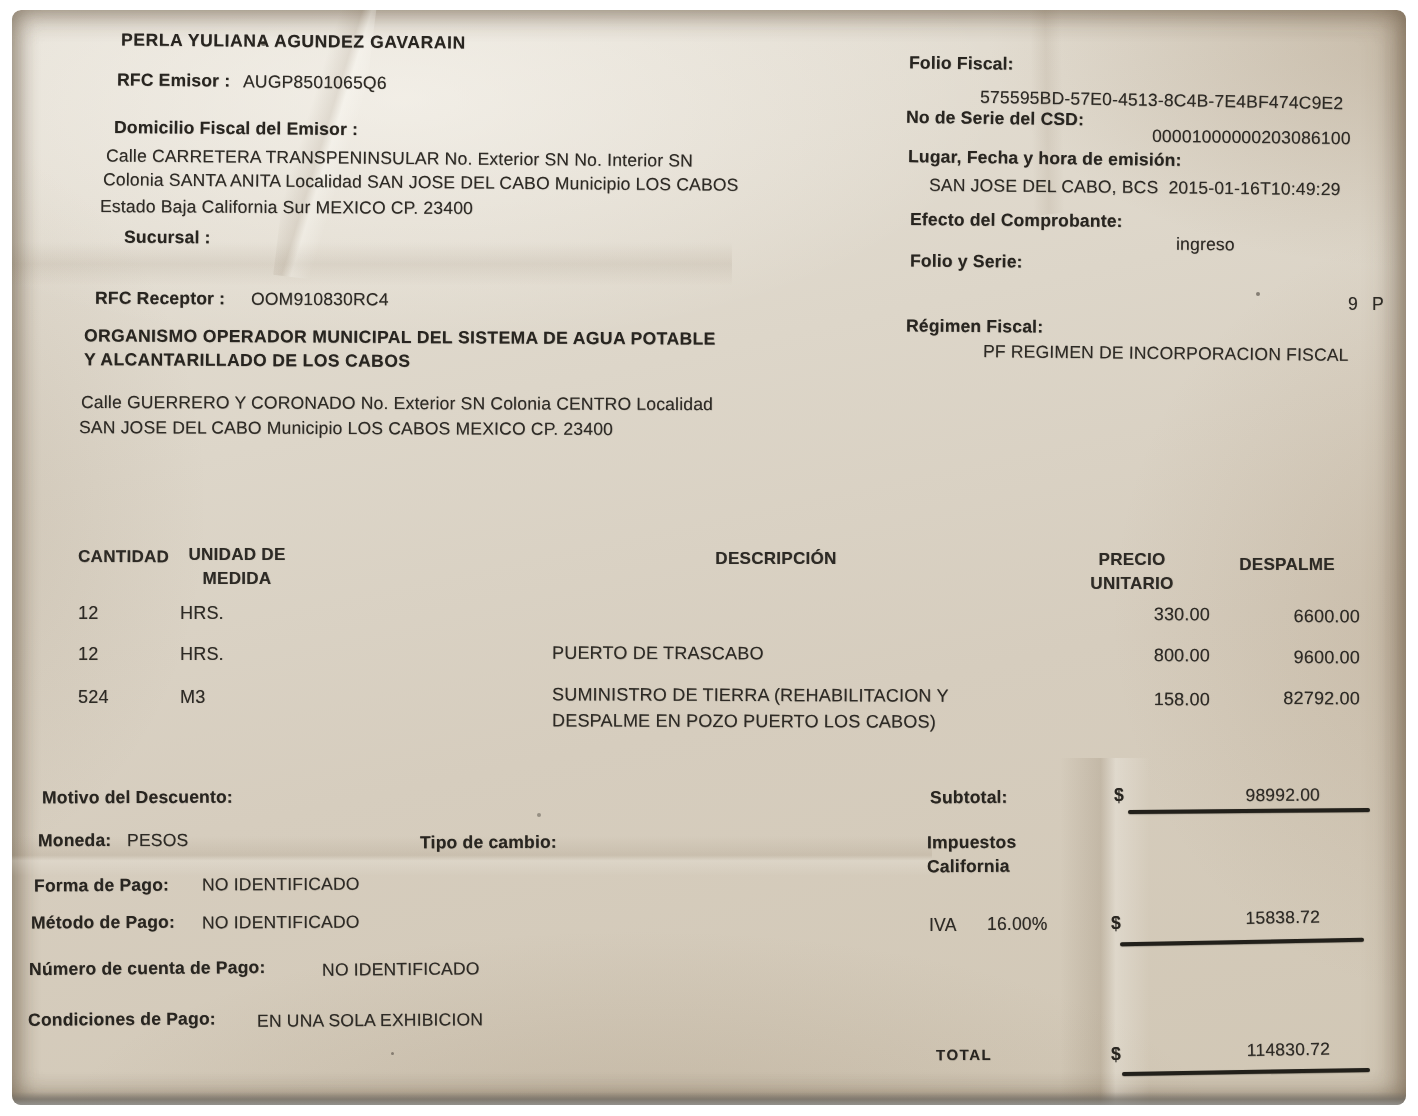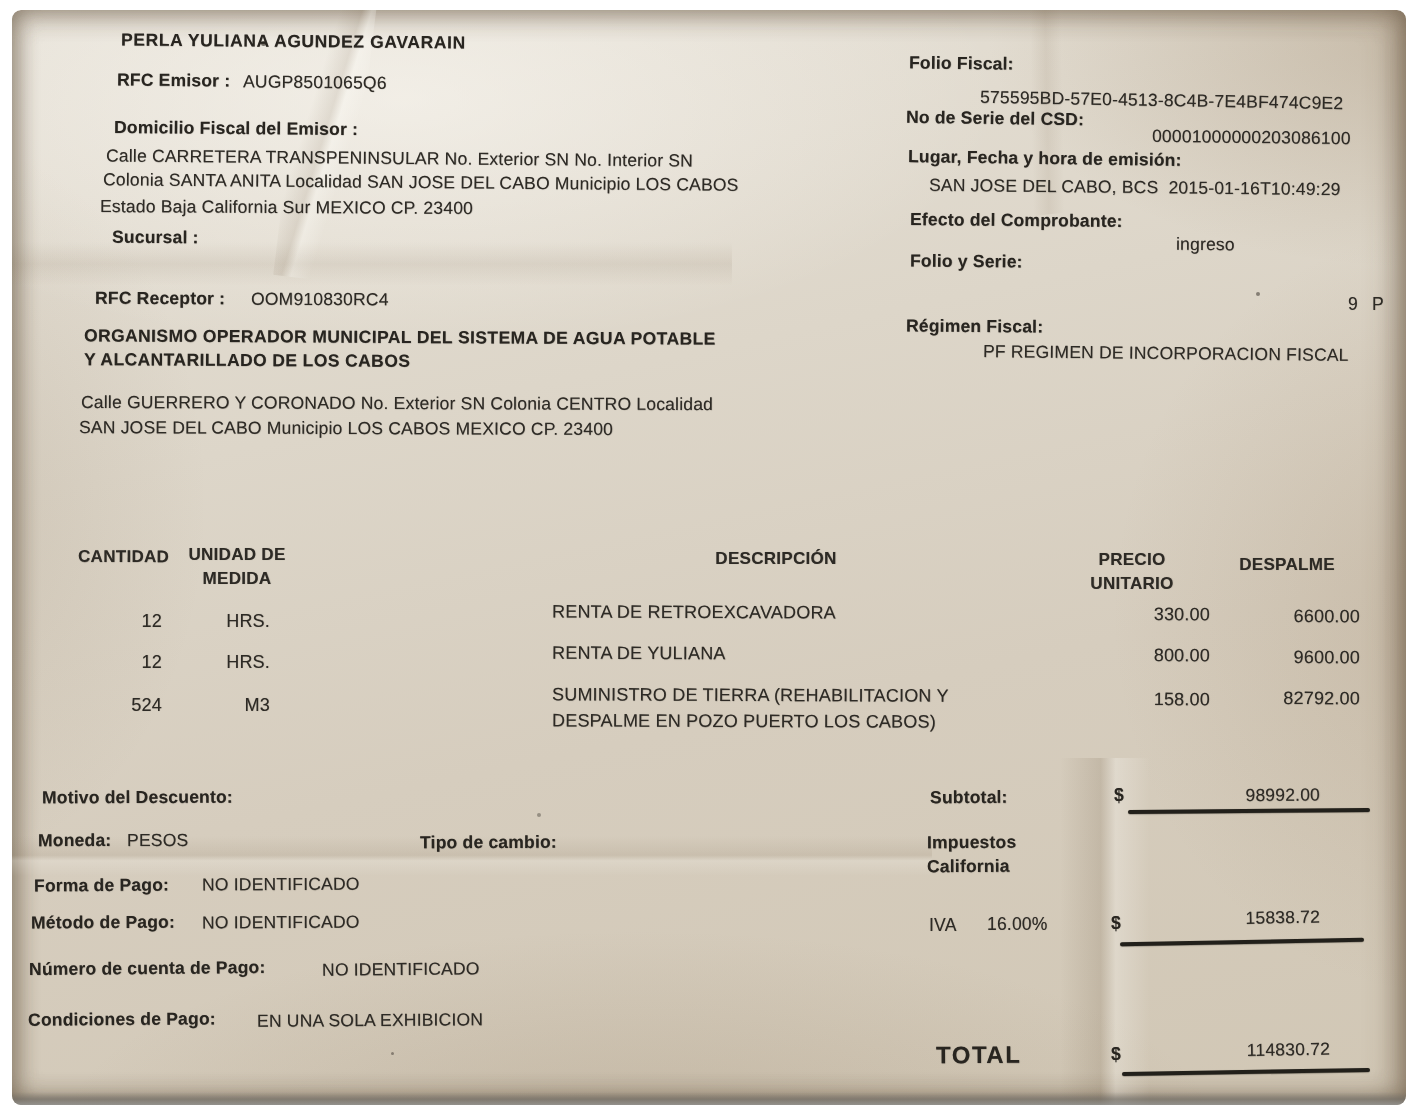--- a/index.html
+++ b/index.html
@@ -41,24 +41,24 @@
   .speck{position:absolute;background:#4a443c;border-radius:50%;}
 
   .t{
     position:absolute;white-space:pre;color:#2d2a25;font-size:17.5px;line-height:22px;
     letter-spacing:0.2px;text-shadow:0.3px 0.3px 0.7px rgba(45,40,34,0.45);
   }
   .b{font-weight:bold;color:#282520;}
   .hdr{font-weight:bold;font-size:17px;line-height:24px;text-align:center;letter-spacing:0.3px;}
   .cell{font-size:18px;}
   .num{text-align:right;}
-  .ctr{text-align:right;margin-top:8px;}
+  .ctr{text-align:left;}
   .rule{position:absolute;height:3.5px;background:#22201b;border-radius:2px;
         box-shadow:0 0.5px 1px rgba(40,35,28,0.5);}
-  .total-big{font-size:24px;letter-spacing:1.5px;}
+  .total-big{font-size:15px;letter-spacing:1.5px;}
   .wsp{word-spacing:9px;}
 </style>
 </head>
 <body>
 
 <div class="stage">
   <div class="photo">
     <div class="crease c1"></div>
     <div class="crease c2"></div>
     <div class="crease c3"></div>
@@ -72,21 +72,21 @@
   <div class="speck" style="left:537px;top:813px;width:4px;height:4px;opacity:.45"></div>
   <div class="speck" style="left:391px;top:1052px;width:3px;height:3px;opacity:.55"></div>
 
   <div class="t b" style="left:121px;top:30px;transform:rotate(0.5deg);letter-spacing:.6px">PERLA YULIANA AGUNDEZ GAVARAIN</div>
   <div class="t b" style="left:117px;top:69px;transform:rotate(0.6deg)">RFC Emisor :</div>
   <div class="t" style="left:243px;top:71px;transform:rotate(0.6deg)">AUGP8501065Q6</div>
   <div class="t b" style="left:114px;top:117px;transform:rotate(0.5deg)">Domicilio Fiscal del Emisor :</div>
   <div class="t" style="left:106px;top:147px;transform:rotate(0.5deg)">Calle CARRETERA TRANSPENINSULAR No. Exterior SN No. Interior SN</div>
   <div class="t" style="left:103px;top:171px;transform:rotate(0.5deg)">Colonia SANTA ANITA Localidad SAN JOSE DEL CABO Municipio LOS CABOS</div>
   <div class="t" style="left:100px;top:196px;transform:rotate(0.3deg)">Estado Baja California Sur MEXICO CP. 23400</div>
-  <div class="t b" style="left:112px;top:226px;transform:rotate(0.4deg)">Sucursal :</div>
+  <div class="t b" style="left:124px;top:226px;transform:rotate(0.4deg)">Sucursal :</div>
 
   <div class="t b" style="left:909px;top:52px;transform:rotate(0.7deg)">Folio Fiscal:</div>
   <div class="t" style="left:980px;top:89px;transform:rotate(1deg)">575595BD-57E0-4513-8C4B-7E4BF474C9E2</div>
   <div class="t b" style="left:906px;top:107px;transform:rotate(0.8deg)">No de Serie del CSD:</div>
   <div class="t" style="left:1152px;top:126px;transform:rotate(0.7deg)">00001000000203086100</div>
   <div class="t b" style="left:908px;top:147px;transform:rotate(0.8deg)">Lugar, Fecha y hora de emisión:</div>
   <div class="t" style="left:929px;top:176px;transform:rotate(0.6deg)">SAN JOSE DEL CABO, BCS  2015-01-16T10:49:29</div>
   <div class="t b" style="left:910px;top:209px;transform:rotate(0.5deg)">Efecto del Comprobante:</div>
   <div class="t" style="left:1176px;top:233px;transform:rotate(0.4deg)">ingreso</div>
   <div class="t b" style="left:910px;top:250px;transform:rotate(0.5deg)">Folio y Serie:</div>
@@ -102,27 +102,26 @@
   <div class="t" style="left:79px;top:417px;transform:rotate(0.2deg)">SAN JOSE DEL CABO Municipio LOS CABOS MEXICO CP. 23400</div>
 
   <div class="t hdr" style="left:78px;top:545px;width:84px;transform:rotate(0.2deg)">CANTIDAD</div>
   <div class="t hdr" style="left:172px;top:543px;width:130px"><span>UNIDAD DE</span><br><span>MEDIDA</span></div>
   <div class="t hdr" style="left:696px;top:547px;width:160px">DESCRIPCIÓN</div>
   <div class="t hdr" style="left:1072px;top:548px;width:120px"><span>PRECIO</span><br><span>UNITARIO</span></div>
   <div class="t hdr" style="left:1228px;top:553px;width:118px">DESPALME</div>
 
   <div class="t cell ctr" style="left:78px;top:602px;width:84px">12</div>
   <div class="t cell ctr" style="left:180px;top:602px;width:90px">HRS.</div>
-  <div class="t cell" style="left:552px;top:601px;transform:rotate(0.2deg)">RENTA DE RETROEXCAVADORA</div>
   <div class="t cell num" style="left:1080px;top:603px;width:130px;transform:rotate(0.3deg)">330.00</div>
   <div class="t cell num" style="left:1228px;top:605px;width:132px;transform:rotate(0.3deg)">6600.00</div>
 
   <div class="t cell ctr" style="left:78px;top:643px;width:84px">12</div>
   <div class="t cell ctr" style="left:180px;top:643px;width:90px">HRS.</div>
-  <div class="t cell" style="left:552px;top:642px;transform:rotate(0.2deg)">RENTA DE YULIANA</div>
+  <div class="t cell" style="left:552px;top:642px;transform:rotate(0.2deg)">PUERTO DE TRASCABO</div>
   <div class="t cell num" style="left:1080px;top:644px;width:130px;transform:rotate(0.3deg)">800.00</div>
   <div class="t cell num" style="left:1228px;top:646px;width:132px;transform:rotate(0.3deg)">9600.00</div>
 
   <div class="t cell ctr" style="left:78px;top:686px;width:84px">524</div>
   <div class="t cell ctr" style="left:180px;top:686px;width:90px">M3</div>
   <div class="t cell" style="left:552px;top:684px;transform:rotate(0.2deg)">SUMINISTRO DE TIERRA (REHABILITACION Y</div>
   <div class="t cell" style="left:552px;top:710px;transform:rotate(0.2deg)">DESPALME EN POZO PUERTO LOS CABOS)</div>
   <div class="t cell num" style="left:1080px;top:688px;width:130px;transform:rotate(0.3deg)">158.00</div>
   <div class="t cell num" style="left:1228px;top:687px;width:132px;transform:rotate(0.3deg)">82792.00</div>
 

